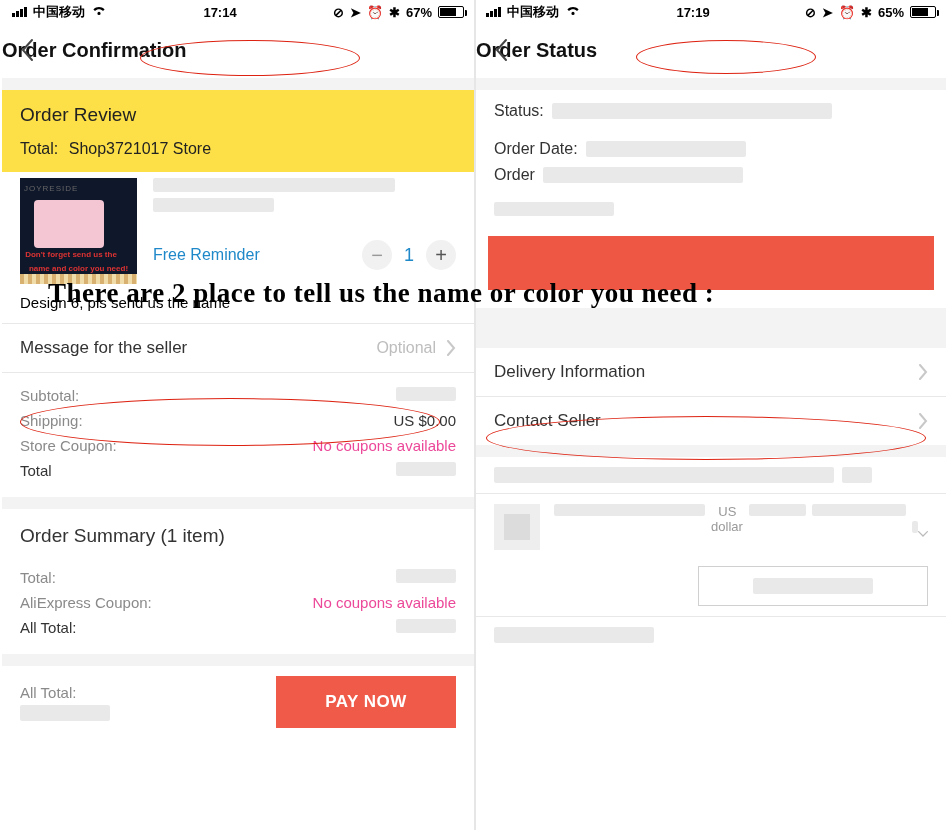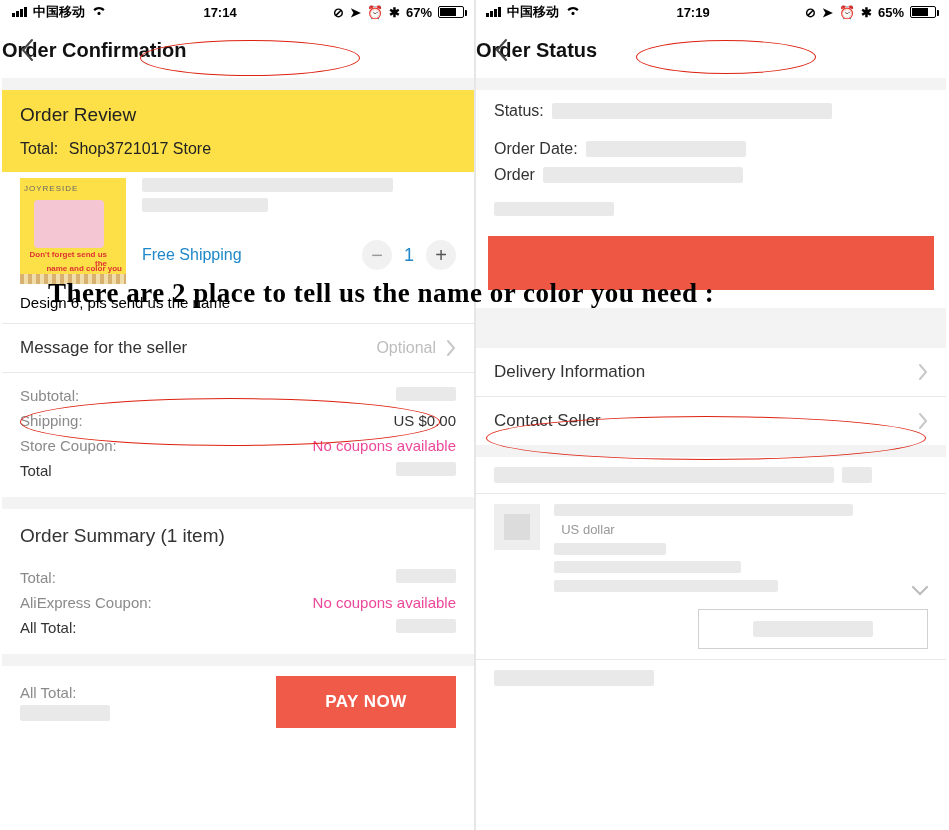--- a/index.html
+++ b/index.html
@@ -61,22 +61,22 @@
   .thin-sep { height: 1px; background:#e8e8e8; }
 
   .section { padding: 14px 18px; background:#fde047; }
   .section h2.title { font-size: 19px; font-weight: 400; color:#222; }
 
   .seller-line { font-size:16px; color:#222; }
   .seller-line .lbl { margin-right: 6px; }
 
   .product-row { display:flex; gap:16px; align-items:flex-start; padding: 6px 18px 4px 18px; }
   .thumb {
-    width:106px; height:106px; background:#fde047; position:relative; overflow:hidden;
-    font-size:8px; color:#b33; text-align:right;
+    width:117px; height:106px; background:#0f172a; position:relative; overflow:hidden;
+    font-size:8px; color:#b33; text-align:center;
   }
   .thumb .joy { position:absolute; left:4px; top:6px; font-size:8px; color:#666; letter-spacing:1px; }
   .thumb .pink { position:absolute; left:14px; top:22px; width:70px; height:48px; background:#f4c6d4; border-radius:4px; }
   .thumb .msg1 { position:absolute; left:4px; right:19px; top:72px; color:#d33; font-weight:600; }
   .thumb .msg2 { position:absolute; left:4px; right:4px; top:86px; color:#d33; font-weight:600; }
   .thumb .stripe { position:absolute; left:0; right:0; bottom:0; height:10px;
     background: repeating-linear-gradient(90deg,#d8b070 0 4px,#f0dca8 4px 8px); }
   .prod-body { flex:1; }
   .blur-lines { display:flex; flex-direction:column; gap:6px; }
   .blur { background:#e9e9e9; height:14px; border-radius:2px; }
@@ -121,21 +121,21 @@
   .field-line { display:flex; align-items:center; padding: 4px 18px; gap:8px; font-size:16px; }
   .field-line .lbl { color:#333; }
   .red-band {
     margin: 12px 12px 0 12px; height:54px; background:#ed5744;
   }
   .big-sep { height: 40px; background:#f3f3f3; }
 
   .od-product { padding: 10px 18px; display:flex; gap:14px; }
   .od-thumb { width:46px; height:46px; background:#eee; border:1px solid #eee; display:flex;align-items:center;justify-content:center; }
   .od-thumb .inner { width:26px; height:26px; background:#dcdcdc; }
-  .od-info { flex:1; display:flex; flex-direction:column; gap:6px; font-size:14px; color:#999; }
+  .od-info { flex:1; display:flex; flex-direction:row; gap:6px; font-size:14px; color:#999; }
   .chev-d { width:16px; height:10px; margin-left:auto; margin-top:4px; }
   .track-btn { margin: 6px 18px 10px auto; width:230px; height:40px; border:1px solid #d0d0d0;
     display:flex;align-items:center;justify-content:center; }
   .track-btn .blur{height:16px;width:120px;}
 
   
   .ellipse {
     position:absolute; border:1.5px solid #d21; border-radius:50%;
     pointer-events:none;
   }
@@ -211,21 +211,21 @@
       <div class="msg1">Don't forget send us the</div>
       <div class="msg2">name and color you need!</div>
       <div class="stripe"></div>
     </div>
     <div class="prod-body">
       <div class="blur-lines">
         <div class="blur w80"></div>
         <div class="blur w40"></div>
       </div>
       <div class="ship-row">
-        <span class="free-ship">Free Shipping</span>
+        <span class="free-ship">Free Reminder</span>
         <div class="qty-ctrl">
           <div class="qty-btn">−</div>
           <div class="qty-val">1</div>
           <div class="qty-btn plus">+</div>
         </div>
       </div>
     </div>
   </div>
 
   <div class="variant-note">Design 6, pls send us the name</div>

